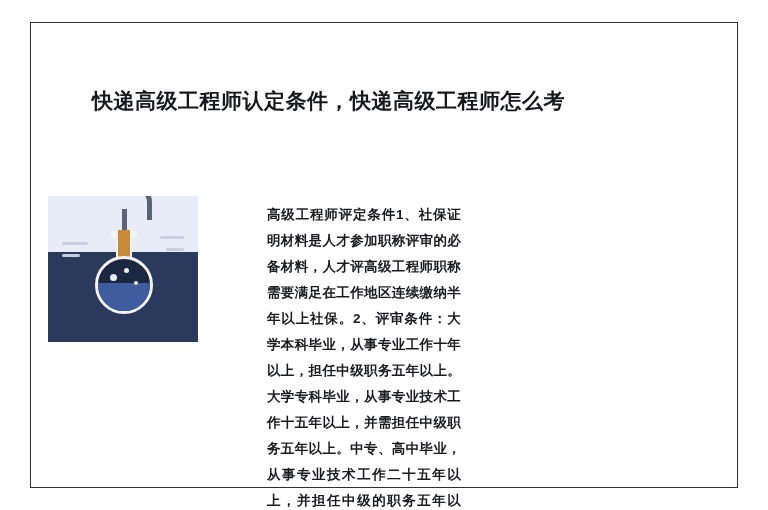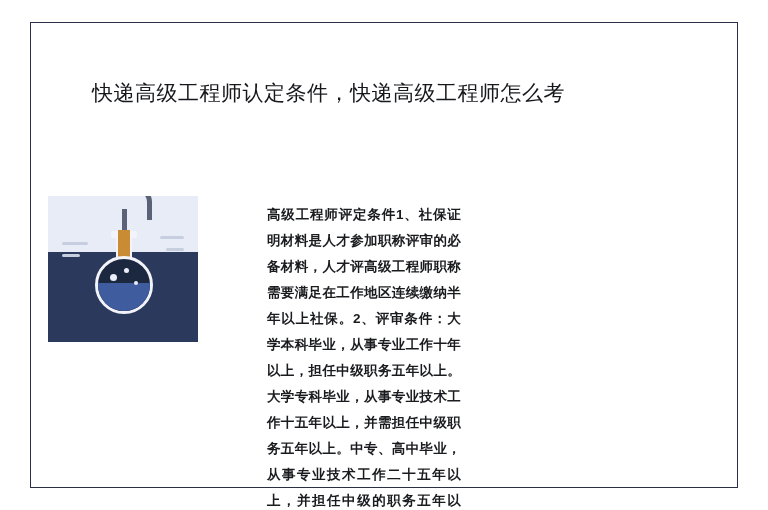--- a/index.html
+++ b/index.html
@@ -25,24 +25,24 @@
     left: 30px;
     top: 22px;
     width: 708px;
     height: 466px;
     border: 1px solid #2a2f45;
     box-sizing: border-box;
   }
   .title {
     position: absolute;
     left: 92px;
-    top: 78px;
+    top: 86px;
     width: 600px;
     font-size: 21px;
-    font-weight: normal;
+    font-weight: bold;
     color: #17181c;
     letter-spacing: 0.5px;
     line-height: 30px;
   }
   .illustration {
     position: absolute;
     left: 48px;
     top: 196px;
     width: 150px;
     height: 146px;

